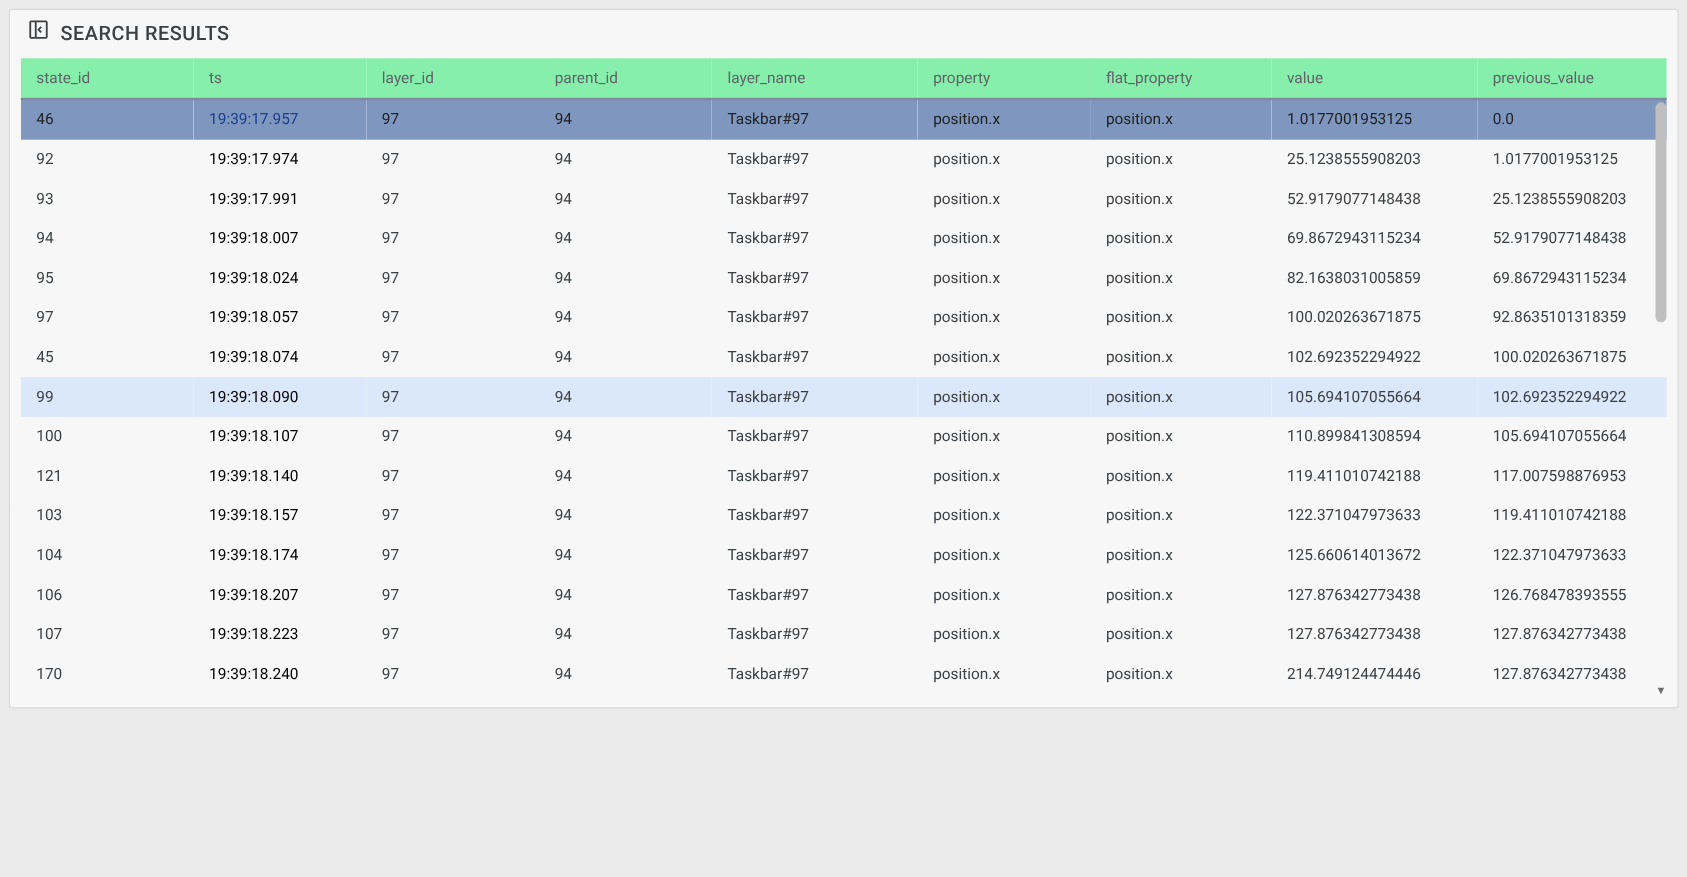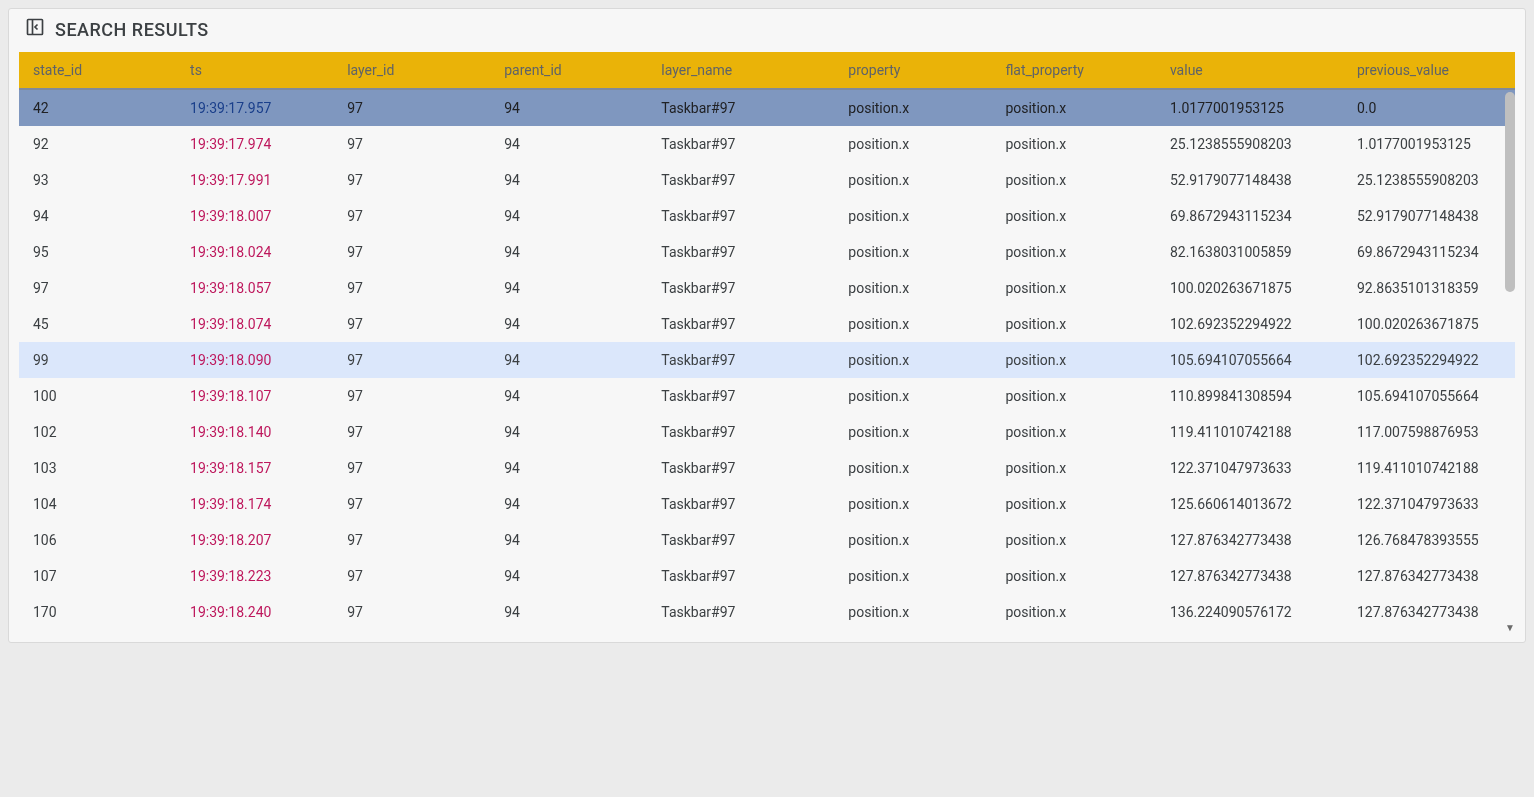--- a/index.html
+++ b/index.html
@@ -48,21 +48,21 @@
     border-collapse: collapse;
     table-layout: fixed;
   }
   thead th {
     text-align: left;
     font-weight: 400;
     color: #5f6368;
     padding: 10px 14px;
     font-size: 14px;
     border-bottom: 2px solid #808a9a;
-    background: #eab308;
+    background: #86efac;
   }
   tbody td {
     padding: 10px 14px;
     font-size: 14px;
     color: #3c4043;
     white-space: nowrap;
     overflow: hidden;
     text-overflow: ellipsis;
   }
   tbody tr.selected td {
@@ -70,21 +70,21 @@
     color: #202124;
   }
   tbody tr.selected td .ts-link {
     color: #1a3f8b;
     text-align: right;
   }
   tbody tr.hovered td {
     background: #dbe7fb;
   }
   .ts-link {
-    color: #be185d;
+    color: #000000;
     cursor: pointer;
   }
   
   col.c0 { width: 10.5%; }
   col.c1 { width: 10.5%; }
   col.c2 { width: 10.5%; }
   col.c3 { width: 10.5%; }
   col.c4 { width: 12.5%; }
   col.c5 { width: 10.5%; }
   col.c6 { width: 11%; }
@@ -158,21 +158,21 @@
             <th>parent_id</th>
             <th>layer_name</th>
             <th>property</th>
             <th>flat_property</th>
             <th>value</th>
             <th>previous_value</th>
           </tr>
         </thead>
         <tbody id="tbody">
             <tr class="selected">
-              <td>42</td>
+              <td>46</td>
               <td><span class="ts-link">19:39:17.957</span></td>
               <td>97</td>
               <td>94</td>
               <td>Taskbar#97</td>
               <td>position.x</td>
               <td>position.x</td>
               <td>1.0177001953125</td>
               <td>0.0</td>
             </tr>
             <tr>
@@ -257,21 +257,21 @@
               <td><span class="ts-link">19:39:18.107</span></td>
               <td>97</td>
               <td>94</td>
               <td>Taskbar#97</td>
               <td>position.x</td>
               <td>position.x</td>
               <td>110.899841308594</td>
               <td>105.694107055664</td>
             </tr>
             <tr>
-              <td>102</td>
+              <td>121</td>
               <td><span class="ts-link">19:39:18.140</span></td>
               <td>97</td>
               <td>94</td>
               <td>Taskbar#97</td>
               <td>position.x</td>
               <td>position.x</td>
               <td>119.411010742188</td>
               <td>117.007598876953</td>
             </tr>
             <tr>
@@ -319,21 +319,21 @@
               <td>127.876342773438</td>
             </tr>
             <tr>
               <td>170</td>
               <td><span class="ts-link">19:39:18.240</span></td>
               <td>97</td>
               <td>94</td>
               <td>Taskbar#97</td>
               <td>position.x</td>
               <td>position.x</td>
-              <td>136.224090576172</td>
+              <td>214.749124474446</td>
               <td>127.876342773438</td>
             </tr>
           </tbody>
       </table>
 
       <div class="scrollbar-track">
         <div class="scrollbar-thumb"></div>
         <div class="scrollbar-arrow down">▼</div>
       </div>
     </div>

